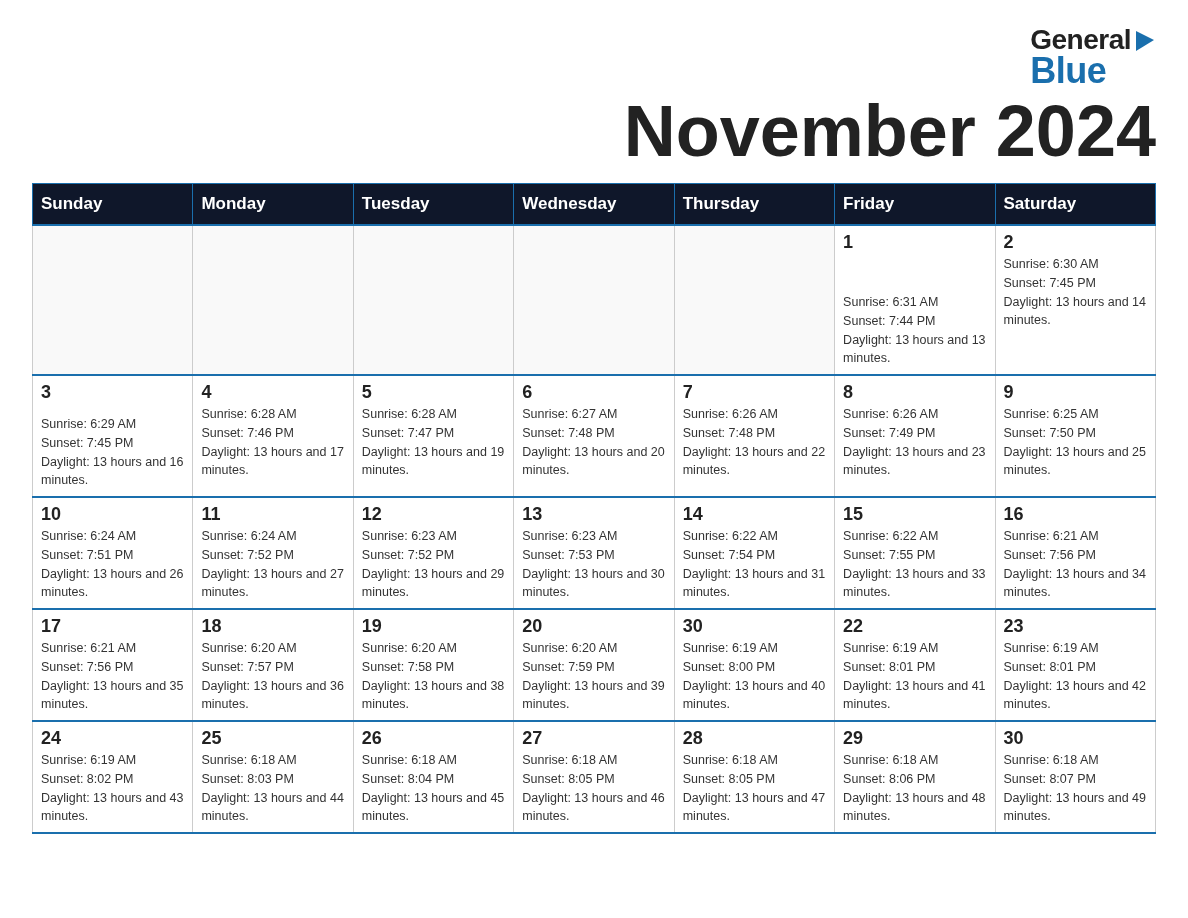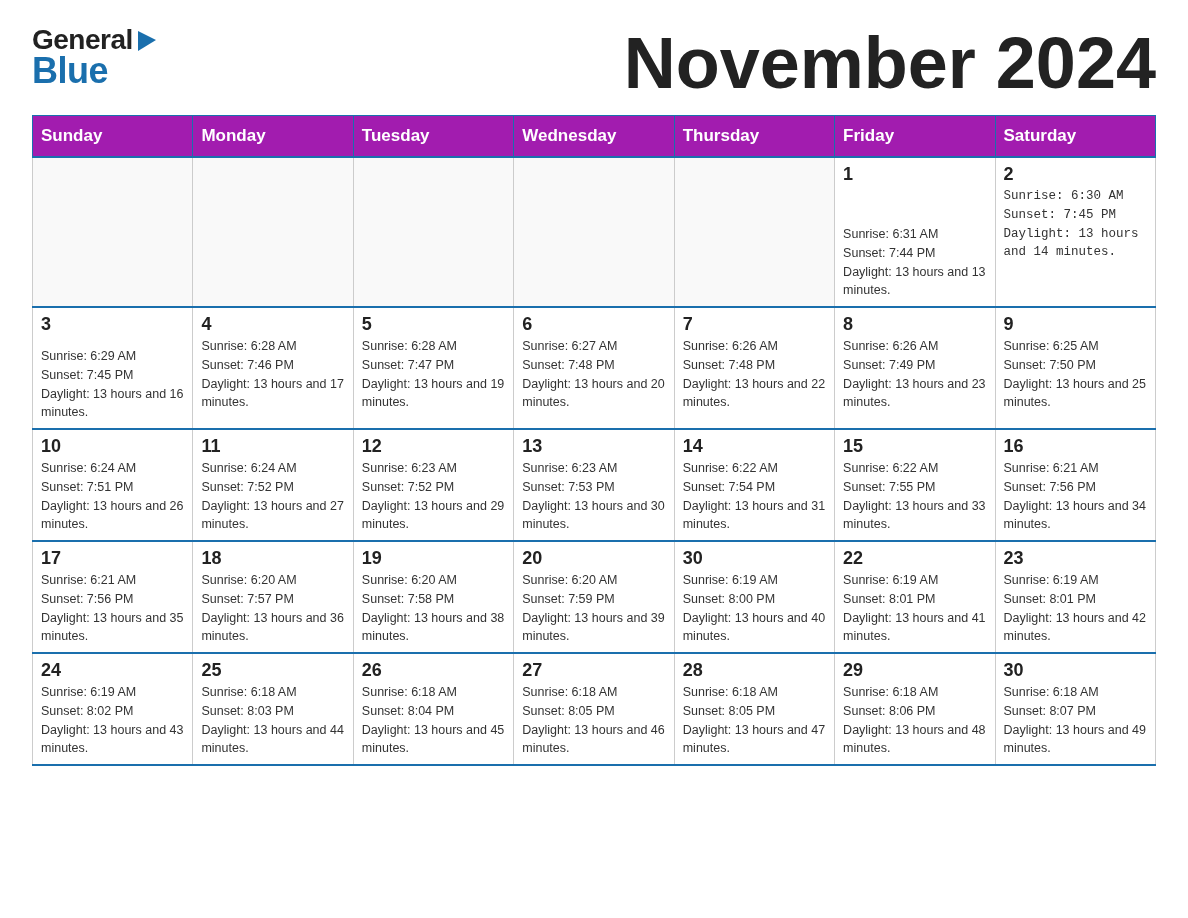--- a/index.html
+++ b/index.html
@@ -6,23 +6,24 @@
     body {
       font-family: Arial, sans-serif;
       background: #fff;
       color: #222;
       padding: 24px 32px;
       width: 1188px;
       min-height: 918px;
     }
     .header {
       display: flex;
-      align-items: flex-start;
+      align-items: flex-end;
       justify-content: space-between;
       margin-bottom: 8px;
+      flex-direction: column;
     }
     .logo {
       display: flex;
       flex-direction: column;
       align-items: flex-start;
     }
     .logo-general {
       font-size: 28px;
       font-weight: bold;
       color: #222;
@@ -51,21 +52,21 @@
       font-size: 22px;
       color: #444;
       margin-top: 4px;
     }
     .calendar {
       width: 100%;
       border-collapse: collapse;
       margin-top: 12px;
     }
     .calendar th {
-      background-color: #a21caf;
+      background-color: #0f172a;
       color: #fff;
       font-size: 17px;
       font-weight: bold;
       padding: 10px 8px;
       text-align: left;
       border: 1px solid #1a6fad;
     }
     .calendar td {
       border: 1px solid #ccc;
       vertical-align: top;
@@ -134,21 +135,21 @@
         <td class="empty-cell"></td>
         <td class="empty-cell"></td>
         <td>
           <span class="day-number">1</span>
           <div class="day-info" style="white-space: pre-line; margin-top: 40px;">Sunrise: 6:31 AM
 Sunset: 7:44 PM
 Daylight: 13 hours and 13 minutes.</div>
         </td>
         <td>
           <span class="day-number">2</span>
-          <div class="day-info" style="white-space: pre-line; font-family: Liberation Mono, monospace;">Sunrise: 6:30 AM
+          <div class="day-info" style="white-space: pre-line;">Sunrise: 6:30 AM
 Sunset: 7:45 PM
 Daylight: 13 hours and 14 minutes.</div>
         </td>
       </tr>
       <tr>
         <td>
           <span class="day-number">3</span>
           <div class="day-info" style="white-space: pre-line; margin-top: 12px;">Sunrise: 6:29 AM
 Sunset: 7:45 PM
 Daylight: 13 hours and 16 minutes.</div>

